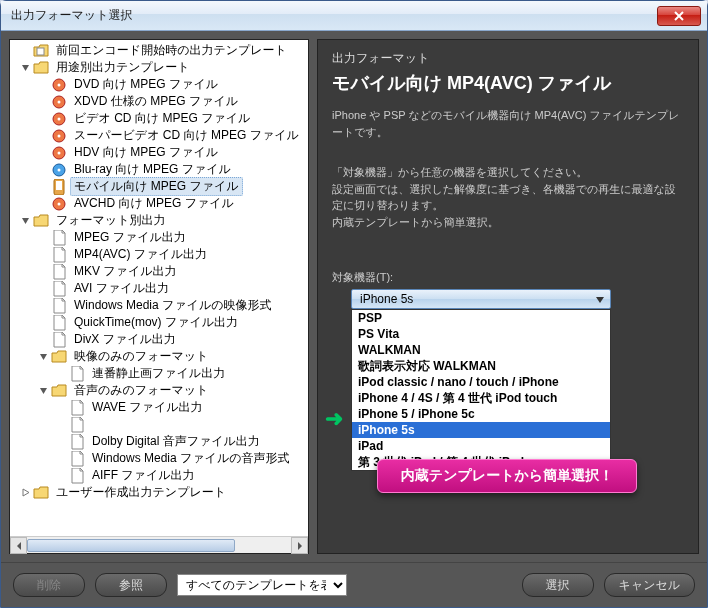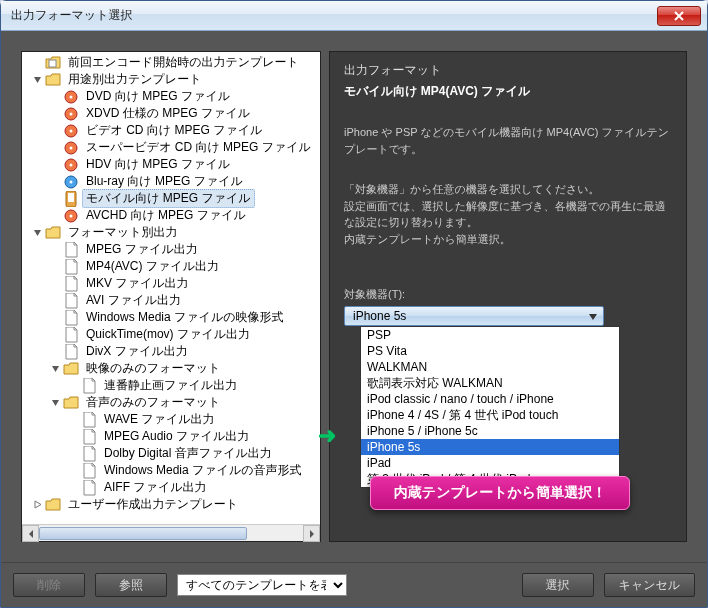--- a/index.html
+++ b/index.html
@@ -42,21 +42,21 @@
     align-items: center;
     justify-content: center;
     color: #fff;
     font-weight: bold;
     cursor: pointer;
   }
   .close-btn svg { width: 10px; height: 10px; }
   .body-area {
     flex: 1;
     background: #565656;
-    padding: 20px;
+    padding: 8px;
     display: flex;
     gap: 8px;
     min-height: 0;
   }
   .left-panel {
     width: 300px;
     background: #fff;
     border: 1px solid #222;
     display: flex;
     flex-direction: column;
@@ -132,23 +132,23 @@
     position: relative;
     min-width: 0;
   }
   .right-panel .section-title {
     color: #ddd;
     font-size: 12px;
     margin-bottom: 4px;
   }
   .right-panel .format-name {
     color: #fff;
-    font-size: 12px;
+    font-size: 18px;
     font-weight: bold;
-    margin-bottom: 24px;
+    margin-bottom: 12px;
   }
   .right-panel .desc {
     font-size: 11px;
     line-height: 1.5;
     color: #ccc;
     margin-bottom: 24px;
   }
   .right-panel .instr {
     font-size: 11px;
     line-height: 1.5;
@@ -156,47 +156,48 @@
     margin-bottom: 16px;
   }
   .right-panel .field-label {
     font-size: 11px;
     color: #ccc;
     margin-bottom: 4px;
     margin-top: 40px;
   }
   .combo-area {
     position: relative;
-    margin-left: 0;
+    margin-left: 19px;
   }
   .combo {
     width: 260px;
     height: 20px;
     background: linear-gradient(to bottom, #eaf2fb, #cde0f2 48%, #b9d3ec 52%, #d5e6f6);
     border: 1px solid #5a86b8;
     border-radius: 2px;
     display: flex;
     align-items: center;
     padding: 0 4px 0 8px;
     font-size: 12px;
     color: #000;
     cursor: pointer;
   }
   .combo .cval { flex: 1; }
   .combo .dd-arrow { width: 10px; }
   .listbox {
     position: absolute;
     top: 20px;
-    left: 16px;
+    left: 0;
     width: 260px;
     background: #fff;
     border: 1px solid #333;
     color: #000;
     font-size: 12px;
     z-index: 5;
+    font-weight: bold;
   }
   .listbox .opt {
     padding: 1px 6px;
     line-height: 14px;
     cursor: pointer;
     white-space: nowrap;
   }
   .listbox .opt.sel {
     background: #2a6fd6;
     color: #fff;
@@ -240,21 +241,21 @@
     min-width: 72px;
     background: linear-gradient(to bottom, #6a6a6a, #4a4a4a);
     border: 1px solid #2a2a2a;
     color: #ddd;
     font-size: 12px;
     display: inline-flex;
     align-items: center;
     justify-content: center;
     padding: 0 14px;
     cursor: pointer;
-    border-radius: 2px;
+    border-radius: 11px;
   }
   .btn.disabled { color: #888; cursor: default; }
   .filter-select {
     height: 22px;
     background: #fff;
     border: 1px solid #888;
     font-size: 12px;
     padding: 0 4px;
     width: 170px;
   }
@@ -537,21 +538,20 @@
           </div>
           <div class="tree-item">
             <span class="indent" style="width: 44px;"></span>
             <span class="twisty"></span>
             <span class="icon">
               <svg width="13" height="16" viewBox="0 0 13 16">
                 <path d="M1 0 L9 0 L12 3 L12 15 L1 15 Z" fill="#fff" stroke="#888"></path>
                 <path d="M9 0 L9 3 L12 3" fill="none" stroke="#888"></path>
               </svg>
             </span>
-            <span class="label-wrap"><span>MPEG Audio ファイル出力</span></span>
           </div>
           <div class="tree-item">
             <span class="indent" style="width: 44px;"></span>
             <span class="twisty"></span>
             <span class="icon">
               <svg width="13" height="16" viewBox="0 0 13 16">
                 <path d="M1 0 L9 0 L12 3 L12 15 L1 15 Z" fill="#fff" stroke="#888"></path>
                 <path d="M9 0 L9 3 L12 3" fill="none" stroke="#888"></path>
               </svg>
             </span>

